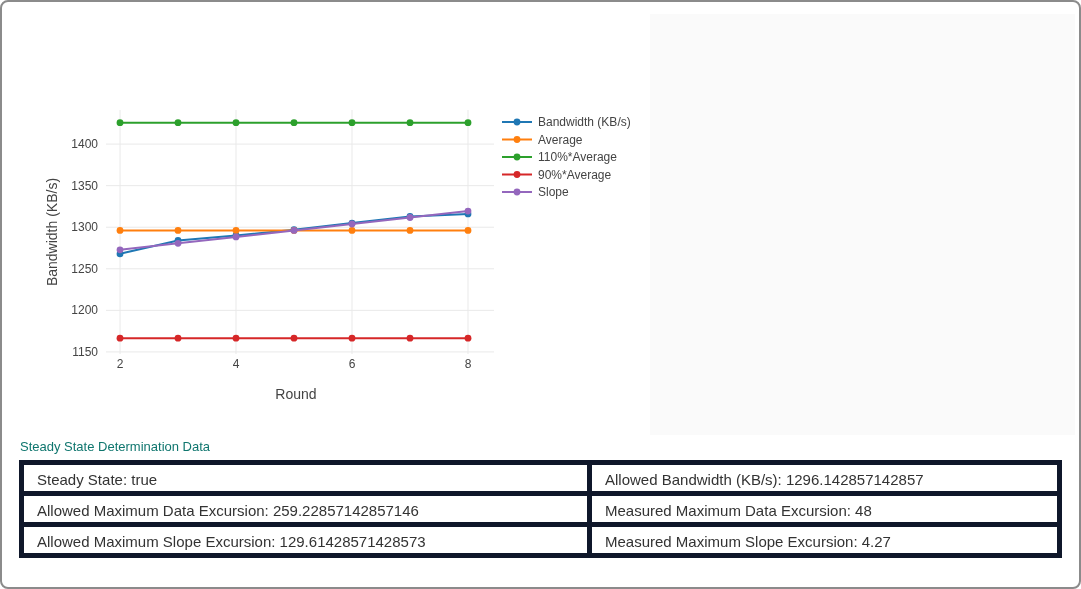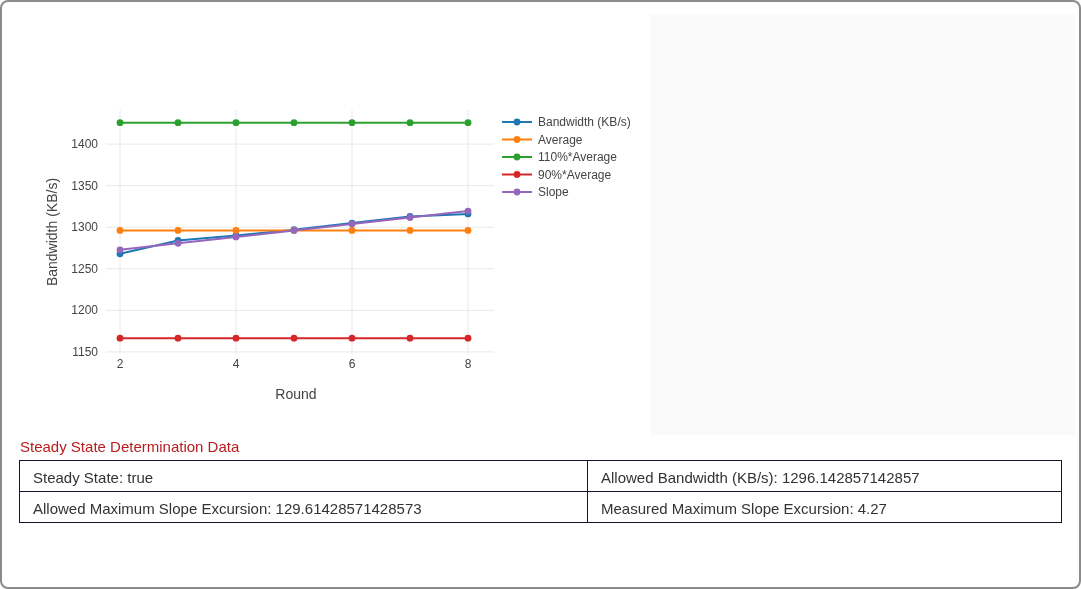--- a/index.html
+++ b/index.html
@@ -25,29 +25,29 @@
     position:absolute;left:2px;top:12px;right:4px;height:421px;
     background:#fafafa;
   }
   .chart{
     position:absolute;left:0;top:0;width:646px;height:421px;
     background:#ffffff;
   }
   .chart svg{display:block;}
   .section-title{
     position:absolute;left:18px;top:436px;
-    font-size:15px;color:#b91c1c;line-height:17px;
+    font-size:13px;color:#0f766e;line-height:17px;
   }
   table.ss-table{
     position:absolute;left:17px;top:458px;width:1043px;
     border-collapse:collapse;background:#fff;
     table-layout:fixed;
   }
   table.ss-table td{
-    border:1px solid #0f172a;
+    border:5px solid #0f172a;
     height:31px;
     padding:2px 13px 0 13px;
     font-size:15px;color:#333;
     vertical-align:middle;
     white-space:nowrap;overflow:hidden;
   }
   td.col-left{width:568px;}
 </style>
 </head>
 <body>
@@ -168,19 +168,23 @@
 
   <div class="section-title">Steady State Determination Data</div>
 
   <table class="ss-table">
     <tbody>
       <tr>
         <td class="col-left">Steady State: true</td>
         <td>Allowed Bandwidth (KB/s): 1296.142857142857</td>
       </tr>
       <tr>
+        <td class="col-left">Allowed Maximum Data Excursion: 259.22857142857146</td>
+        <td>Measured Maximum Data Excursion: 48</td>
+      </tr>
+      <tr>
         <td class="col-left">Allowed Maximum Slope Excursion: 129.61428571428573</td>
         <td>Measured Maximum Slope Excursion: 4.27</td>
       </tr>
     </tbody>
   </table>
 
 </div>
 
 </body></html>

